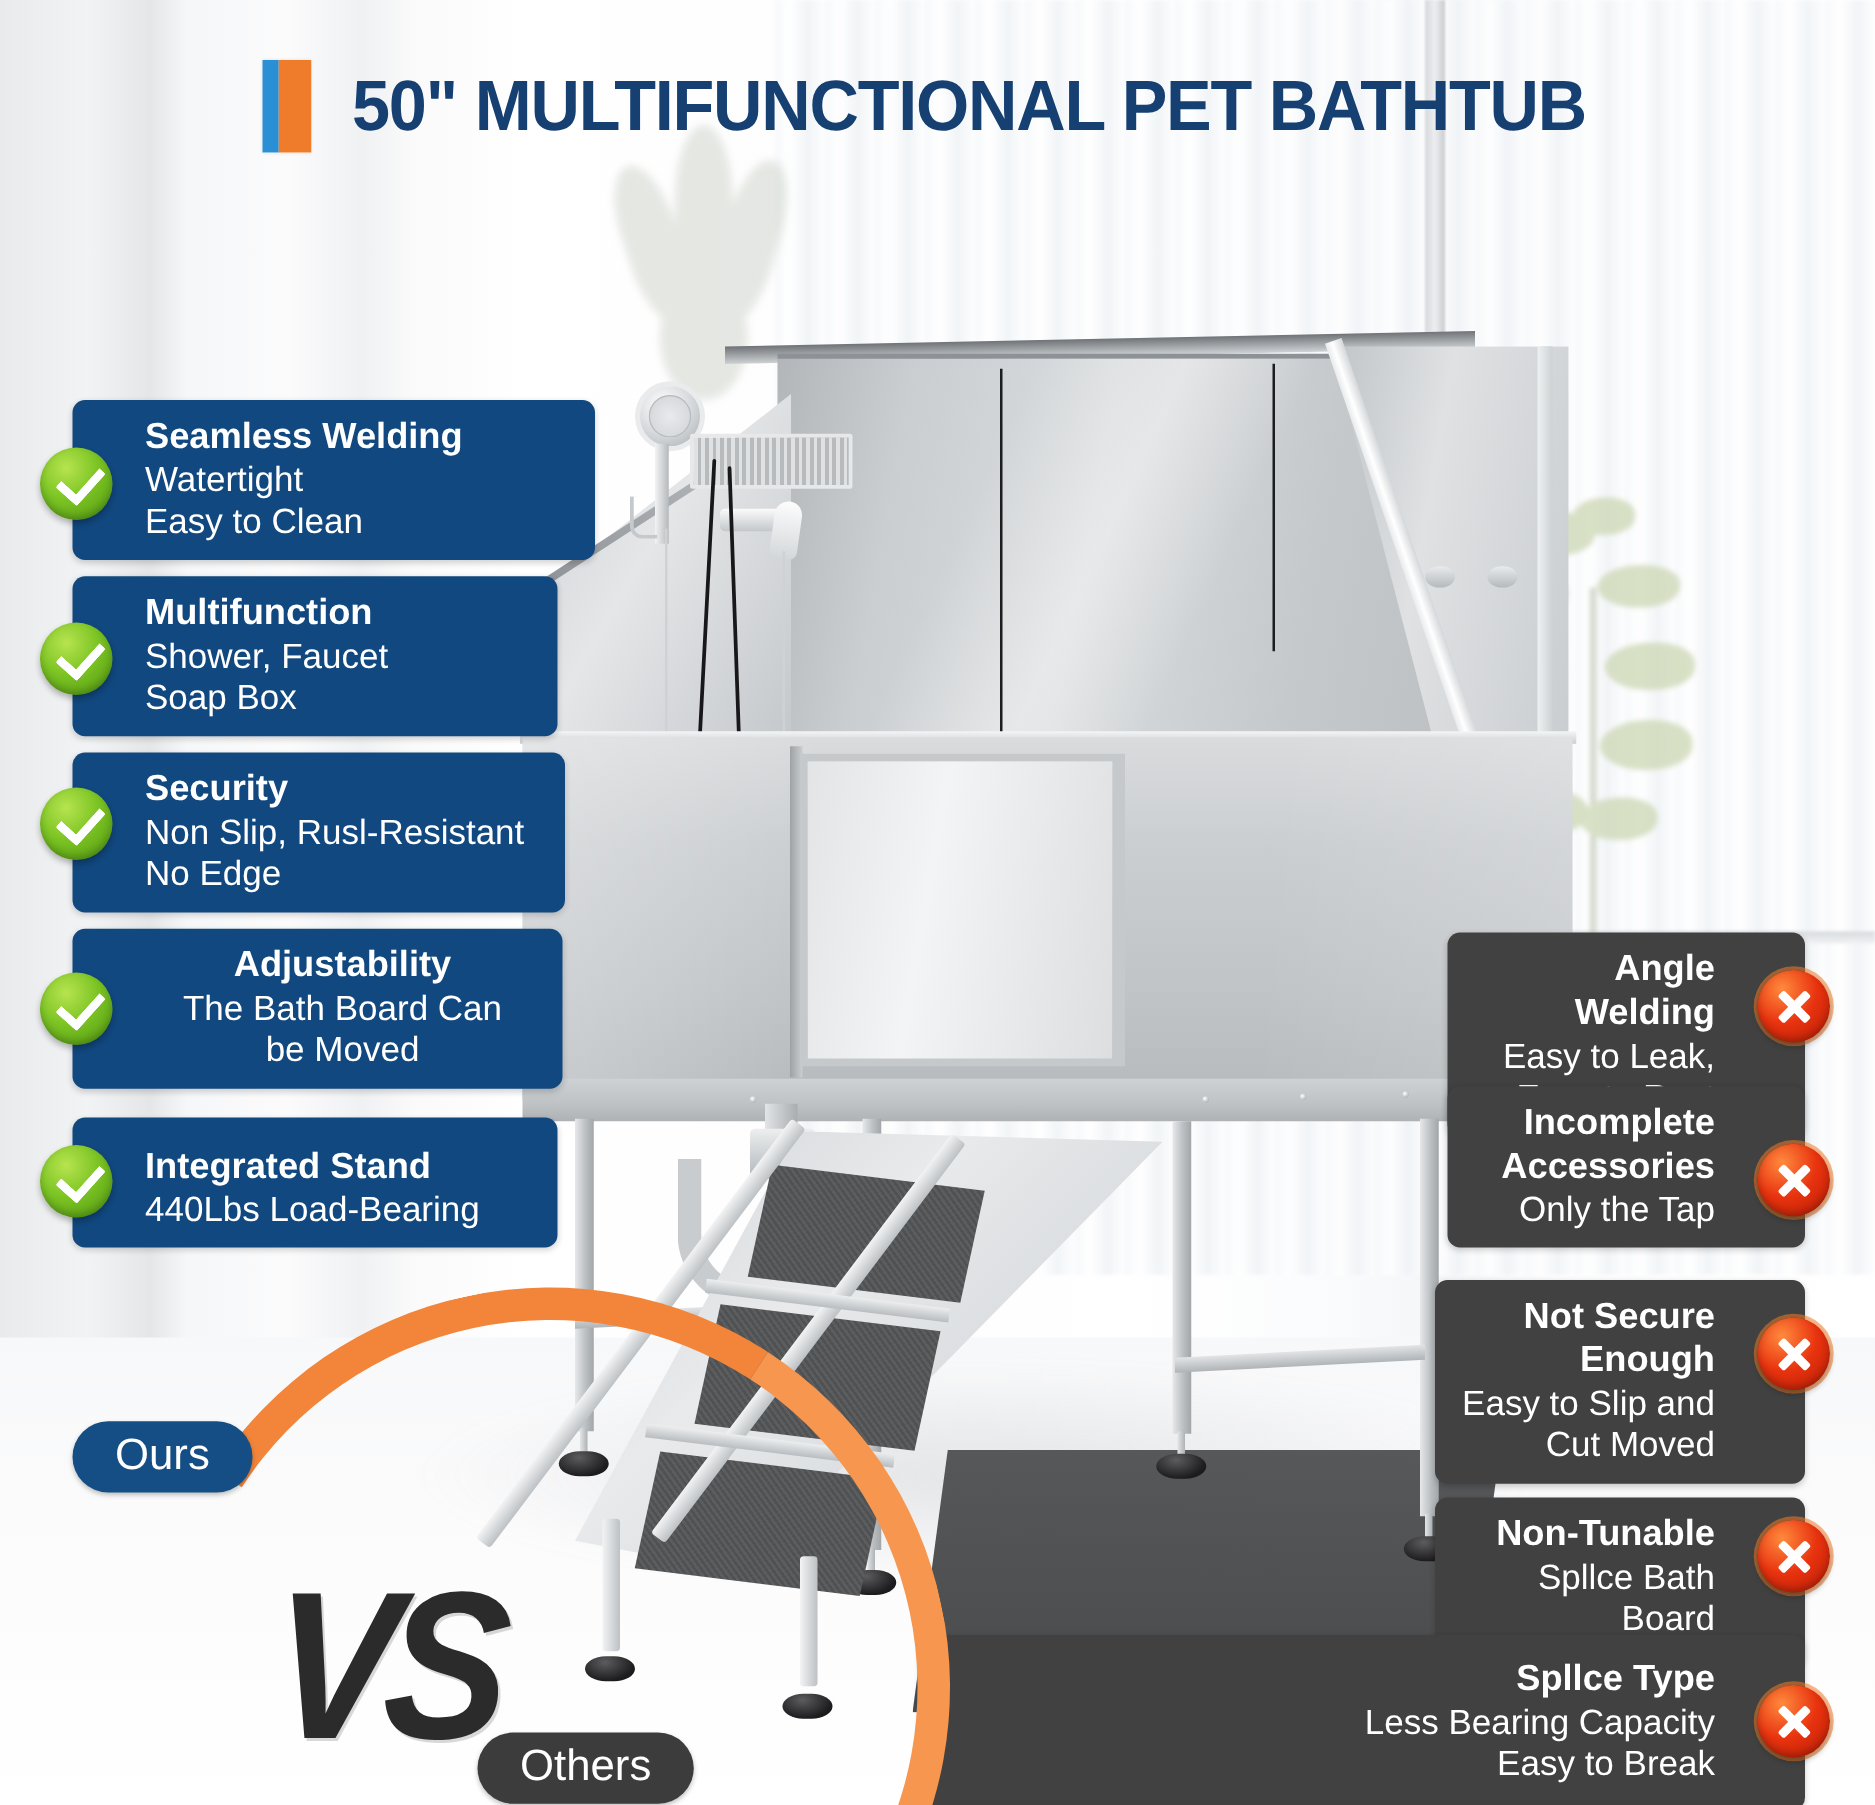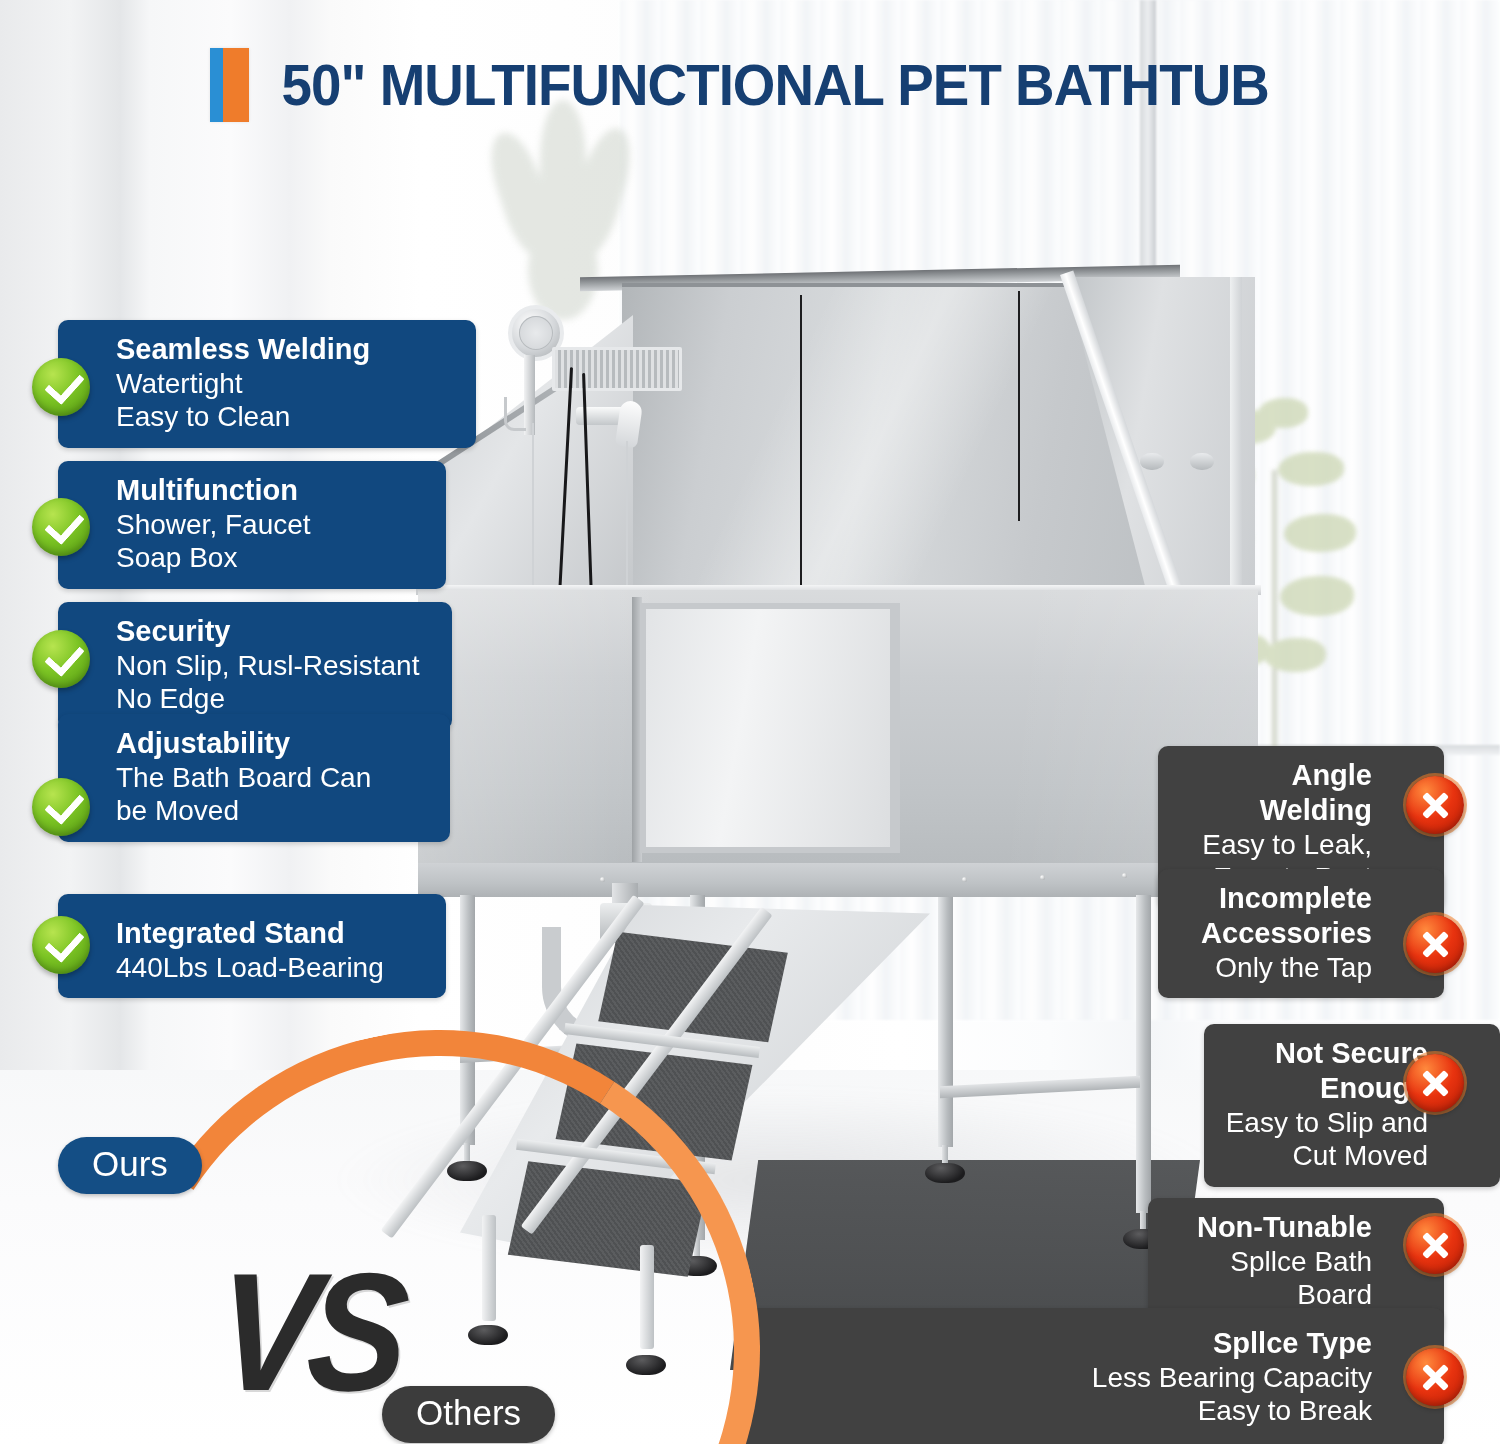--- a/index.html
+++ b/index.html
@@ -440,21 +440,21 @@
   </div>
   <div class="badge-ok" style="top:498px;"></div>
 
   <div class="panel-l" style="top:602px;width:394px;">
     <div class="ttl">Security</div>
     <div class="sub">Non Slip, Rusl-Resistant</div>
     <div class="sub">No Edge</div>
   </div>
   <div class="badge-ok" style="top:630px;"></div>
 
-  <div class="panel-l" style="top:714px;width:392px;">
+  <div class="panel-l" style="top:743px;width:392px;text-align:center;">
     <div class="ttl">Adjustability</div>
     <div class="sub">The Bath Board Can</div>
     <div class="sub">be Moved</div>
   </div>
   <div class="badge-ok" style="top:778px;"></div>
 
   <div class="panel-l" style="top:894px;width:388px;padding-top:22px;">
     <div class="ttl">Integrated Stand</div>
     <div class="sub">440Lbs Load-Bearing</div>
   </div>
@@ -470,21 +470,21 @@
   </div>
   <div class="badge-no" style="left:1406px;top:776px;"></div>
 
   <div class="panel-r" style="left:1158px;top:869px;width:286px;padding-left:21px;">
     <div class="ttl">Incomplete</div>
     <div class="ttl">Accessories</div>
     <div class="sub">Only the Tap</div>
   </div>
   <div class="badge-no" style="left:1406px;top:915px;"></div>
 
-  <div class="panel-r" style="left:1204px;top:1024px;width:296px;">
+  <div class="panel-r" style="left:1148px;top:1024px;width:296px;">
     <div class="ttl">Not Secure</div>
     <div class="ttl">Enough</div>
     <div class="sub">Easy to Slip and</div>
     <div class="sub">Cut Moved</div>
   </div>
   <div class="badge-no" style="left:1406px;top:1054px;"></div>
 
   <div class="panel-r" style="left:1148px;top:1198px;width:296px;padding-bottom:22px;">
     <div class="ttl">Non-Tunable</div>
     <div class="sub">Spllce Bath Board</div>

